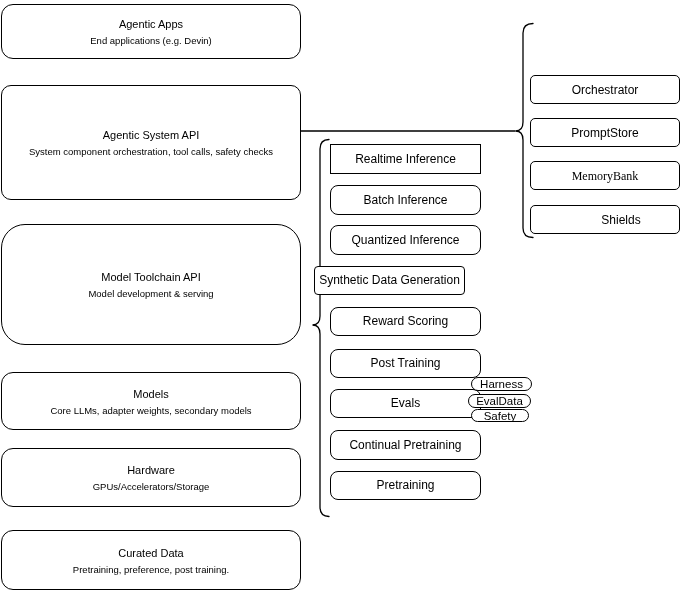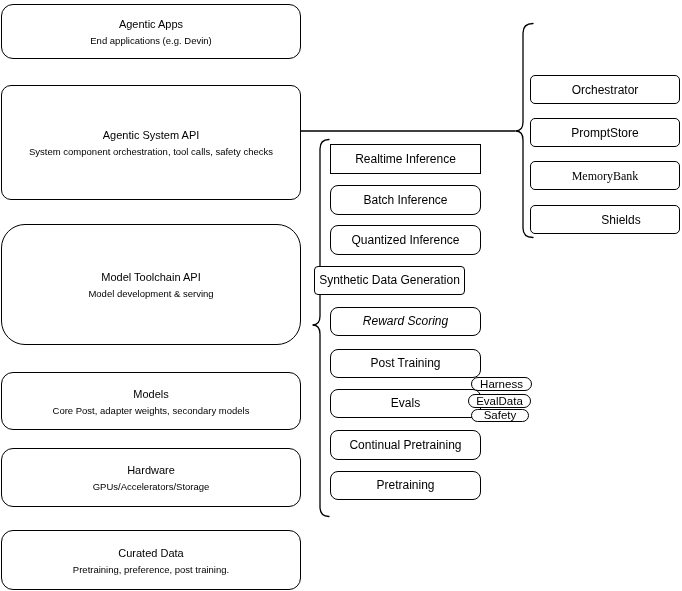--- a/index.html
+++ b/index.html
@@ -61,21 +61,21 @@
     line-height: 14px;
     white-space: nowrap;
   }
   .pill {
     position: absolute;
     box-sizing: border-box;
     background: #ffffff;
     border: 1.2px solid #000000;
     border-radius: 99px;
     display: flex;
-    align-items: flex-end;
+    align-items: flex-start;
     justify-content: center;
     font-size: 11.5px;
     line-height: 12px;
     white-space: nowrap;
     z-index: 3;
   }
 </style>
 </head>
 <body>
 
@@ -100,21 +100,21 @@
     <div class="subtitle">System component orchestration, tool calls, safety checks</div>
   </div>
 
   <div class="node" style="left:1px; top:224px; width:300px; height:121px; border-radius:24px;">
     <div class="title">Model Toolchain API</div>
     <div class="subtitle">Model development &amp; serving</div>
   </div>
 
   <div class="node" style="left:1px; top:372px; width:300px; height:58px; border-radius:12px;">
     <div class="title">Models</div>
-    <div class="subtitle">Core Post, adapter weights, secondary models</div>
+    <div class="subtitle">Core LLMs, adapter weights, secondary models</div>
   </div>
 
   <div class="node" style="left:1px; top:448px; width:300px; height:59px; border-radius:12px;">
     <div class="title">Hardware</div>
     <div class="subtitle">GPUs/Accelerators/Storage</div>
   </div>
 
   <div class="node" style="left:1px; top:530px; width:300px; height:60px; border-radius:12px;">
     <div class="title">Curated Data</div>
     <div class="subtitle">Pretraining, preference, post training.</div>
@@ -125,21 +125,21 @@
   </div>
   <div class="node small" style="left:330px; top:185px; width:151px; height:29.5px; border-radius:8px;">
     <span>Batch Inference</span>
   </div>
   <div class="node small" style="left:330px; top:225px; width:151px; height:29.5px; border-radius:8px;">
     <span>Quantized Inference</span>
   </div>
   <div class="node small" style="left:314px; top:265.5px; width:151px; height:29.5px; border-radius:4px;">
     <span>Synthetic Data Generation</span>
   </div>
-  <div class="node small" style="left:330px; top:306.5px; width:151px; height:29.5px; border-radius:8px;font-style:italic;">
+  <div class="node small" style="left:330px; top:306.5px; width:151px; height:29.5px; border-radius:8px;">
     <span>Reward Scoring</span>
   </div>
   <div class="node small" style="left:330px; top:348.5px; width:151px; height:29.5px; border-radius:8px;justify-content:center;">
     <span>Post Training</span>
   </div>
   <div class="node small" style="left:330px; top:388.5px; width:151px; height:29.5px; border-radius:8px;">
     <span>Evals</span>
   </div>
   <div class="node small" style="left:330px; top:430px; width:151px; height:29.5px; border-radius:8px;">
     <span>Continual Pretraining</span>

